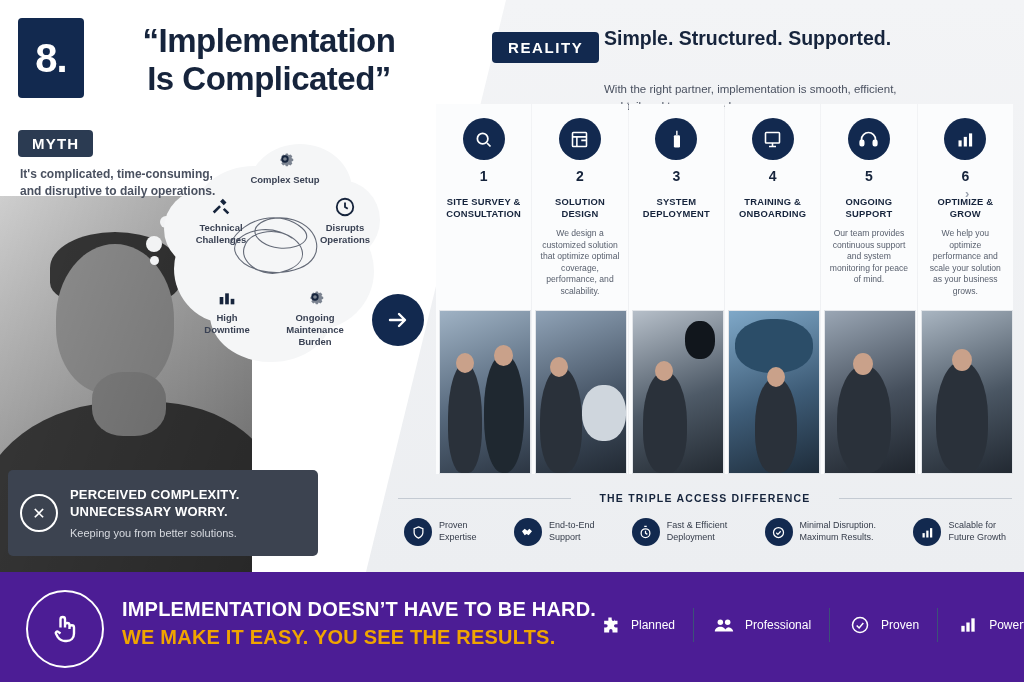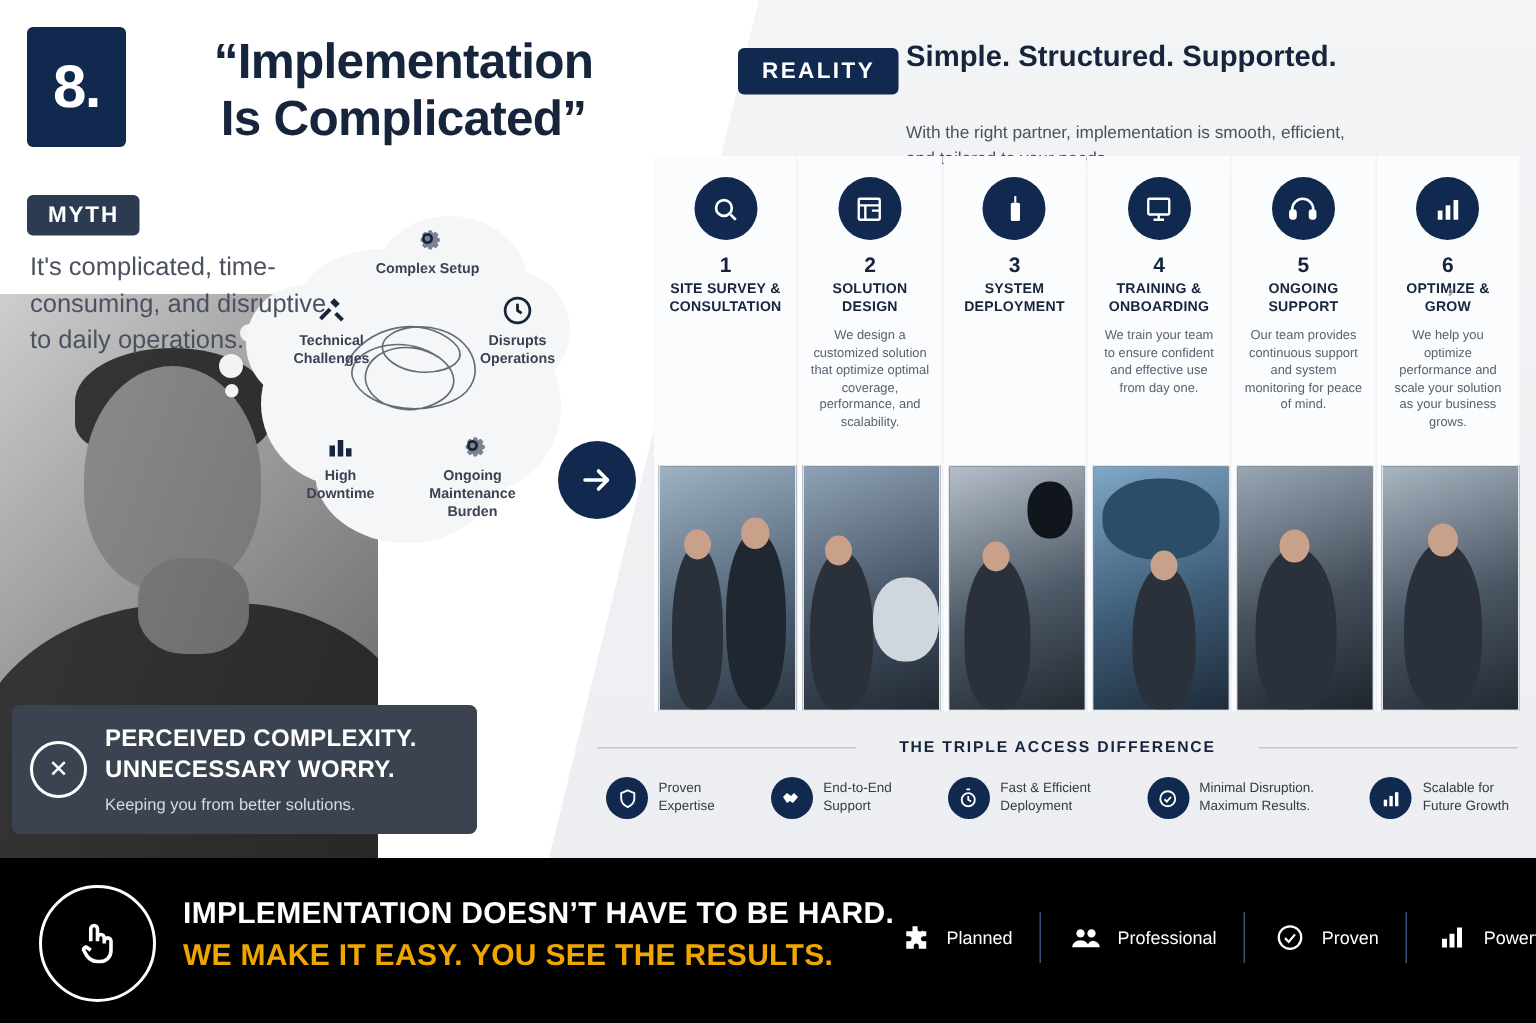--- a/index.html
+++ b/index.html
@@ -46,22 +46,23 @@
     text-align:center;
   }
   .myth-badge{
     position:absolute;left:18px;top:130px;
     background:#2b3b52;color:#fff;border-radius:4px;
     padding:5px 14px;font-size:15px;font-weight:bold;letter-spacing:1.2px;
     z-index:6;
   }
   .myth-sub{
     position:absolute;left:20px;top:166px;width:210px;
-    font-size:17px;line-height:1.45;color:#4a5160;
+    font-size:12px;line-height:1.45;color:#4a5160;
     z-index:6;
+    font-weight:bold;
   }
 
   
   .photo-man{
     position:absolute;left:0;top:196px;width:252px;height:376px;
     z-index:4;overflow:hidden;
     background:linear-gradient(160deg,#d9d9d9 0%,#b9b9b9 45%,#8e8e8e 100%);
   }
   .photo-man .shirt{
     position:absolute;left:-20px;bottom:-10px;width:300px;height:180px;
@@ -110,21 +111,21 @@
   
   .perceived{
     position:absolute;left:8px;top:470px;width:310px;height:86px;
     background:#3c4350;border-radius:5px;z-index:8;
     display:flex;align-items:center;padding:0 12px;box-sizing:border-box;
   }
   .perceived .xicon{
     width:34px;height:34px;border-radius:50%;border:2px solid #fff;color:#fff;
     display:flex;align-items:center;justify-content:center;font-size:16px;flex:0 0 auto;margin-right:12px;
   }
-  .perceived .ptext .t1{color:#fff;font-size:16px;font-weight:bold;line-height:1.3;letter-spacing:.2px;}
+  .perceived .ptext .t1{color:#fff;font-size:13px;font-weight:bold;line-height:1.3;letter-spacing:.2px;}
   .perceived .ptext .t2{color:#d7dae0;font-size:11px;margin-top:6px;}
 
   
   .reality-badge{
     position:absolute;left:492px;top:32px;background:#12294f;color:#fff;
     border-radius:4px;padding:7px 16px;font-size:15px;font-weight:bold;letter-spacing:1.6px;z-index:6;
   }
   .reality-title{
     position:absolute;left:604px;top:27px;font-size:19.5px;font-weight:bold;color:#16243c;z-index:6;text-align:center;
   }
@@ -140,21 +141,21 @@
     width:96px;margin-right:1px;background:#fbfcfd;position:relative;
     display:flex;flex-direction:column;align-items:center;
   }
   .step .circ{
     width:42px;height:42px;border-radius:50%;background:#12294f;color:#fff;
     display:flex;align-items:center;justify-content:center;margin-top:14px;
   }
   .step .num{font-size:14px;font-weight:bold;color:#16243c;margin-top:8px;}
   .step .ttl{
     font-size:9.4px;font-weight:bold;color:#16243c;text-align:center;
-    margin-top:2px;line-height:1.28;letter-spacing:.2px;padding:0 4px;
+    margin-top:12px;line-height:1.28;letter-spacing:.2px;padding:0 4px;
   }
   .step .dsc{
     font-size:8.6px;color:#59606e;text-align:center;line-height:1.35;
     margin-top:8px;padding:0 8px;
   }
   .step .thumb{
     position:absolute;left:3px;top:206px;width:90px;height:162px;overflow:hidden;
     background:#2f3944;border:1px solid #e2e5e9;
   }
   .chev{
@@ -181,21 +182,21 @@
   .tad-items{display:flex;justify-content:space-between;margin-top:14px;padding:0 6px;}
   .tad{display:flex;align-items:center;gap:7px;}
   .tad .ic{
     width:28px;height:28px;border-radius:50%;background:#12294f;color:#fff;
     display:flex;align-items:center;justify-content:center;flex:0 0 auto;
   }
   .tad .lb{font-size:9px;color:#343b49;line-height:1.3;font-weight:normal;}
 
   
   .bottom{
-    position:absolute;left:0;top:572px;width:1024px;height:110px;background:#000000;z-index:10;
+    position:absolute;left:0;top:572px;width:1024px;height:110px;background:#4c1d95;z-index:10;
   }
   .bottom .hand{
     position:absolute;left:26px;top:18px;width:74px;height:74px;border-radius:50%;
     border:2px solid #ffffff;display:flex;align-items:center;justify-content:center;color:#fff;
   }
   .bottom .b1{position:absolute;left:122px;top:26px;color:#fff;font-size:20px;font-weight:bold;letter-spacing:.2px;}
   .bottom .b2{position:absolute;left:122px;top:54px;color:#f0a500;font-size:20px;font-weight:bold;letter-spacing:.2px;}
   .bfeats{position:absolute;left:580px;top:36px;display:flex;align-items:center;}
   .bfeat{display:flex;align-items:center;gap:9px;padding:0 18px;color:#fff;font-size:12px;}
   .bdiv{width:1px;height:34px;background:#3c5179;}
@@ -371,21 +372,20 @@
 
     <div class="step">
       <div class="circ">
         <svg width="21" height="21" viewBox="0 0 24 24" fill="none" stroke="currentColor" stroke-width="1.8">
             <rect x="4" y="4" width="16" height="12" rx="1"></rect>
             <path d="M12 16v4M8 20h8"></path>
           </svg>
       </div>
       <div class="num">4</div>
       <div class="ttl">TRAINING &amp;<br>ONBOARDING</div>
-      <div class="dsc">We train your team to ensure confident and effective use from day one.</div>
       <div class="thumb th4">
         <div class="sky"></div>
         <div class="p2" style="left:6px;top:8px;width:78px;height:54px;background:#2b4d68;"></div>
         <div class="p1" style="left:26px;top:66px;width:42px;height:96px;"></div>
         <div class="f1" style="left:38px;top:56px;width:18px;height:20px;"></div>
       </div>
     </div>
 
     <div class="step">
       <div class="circ">

